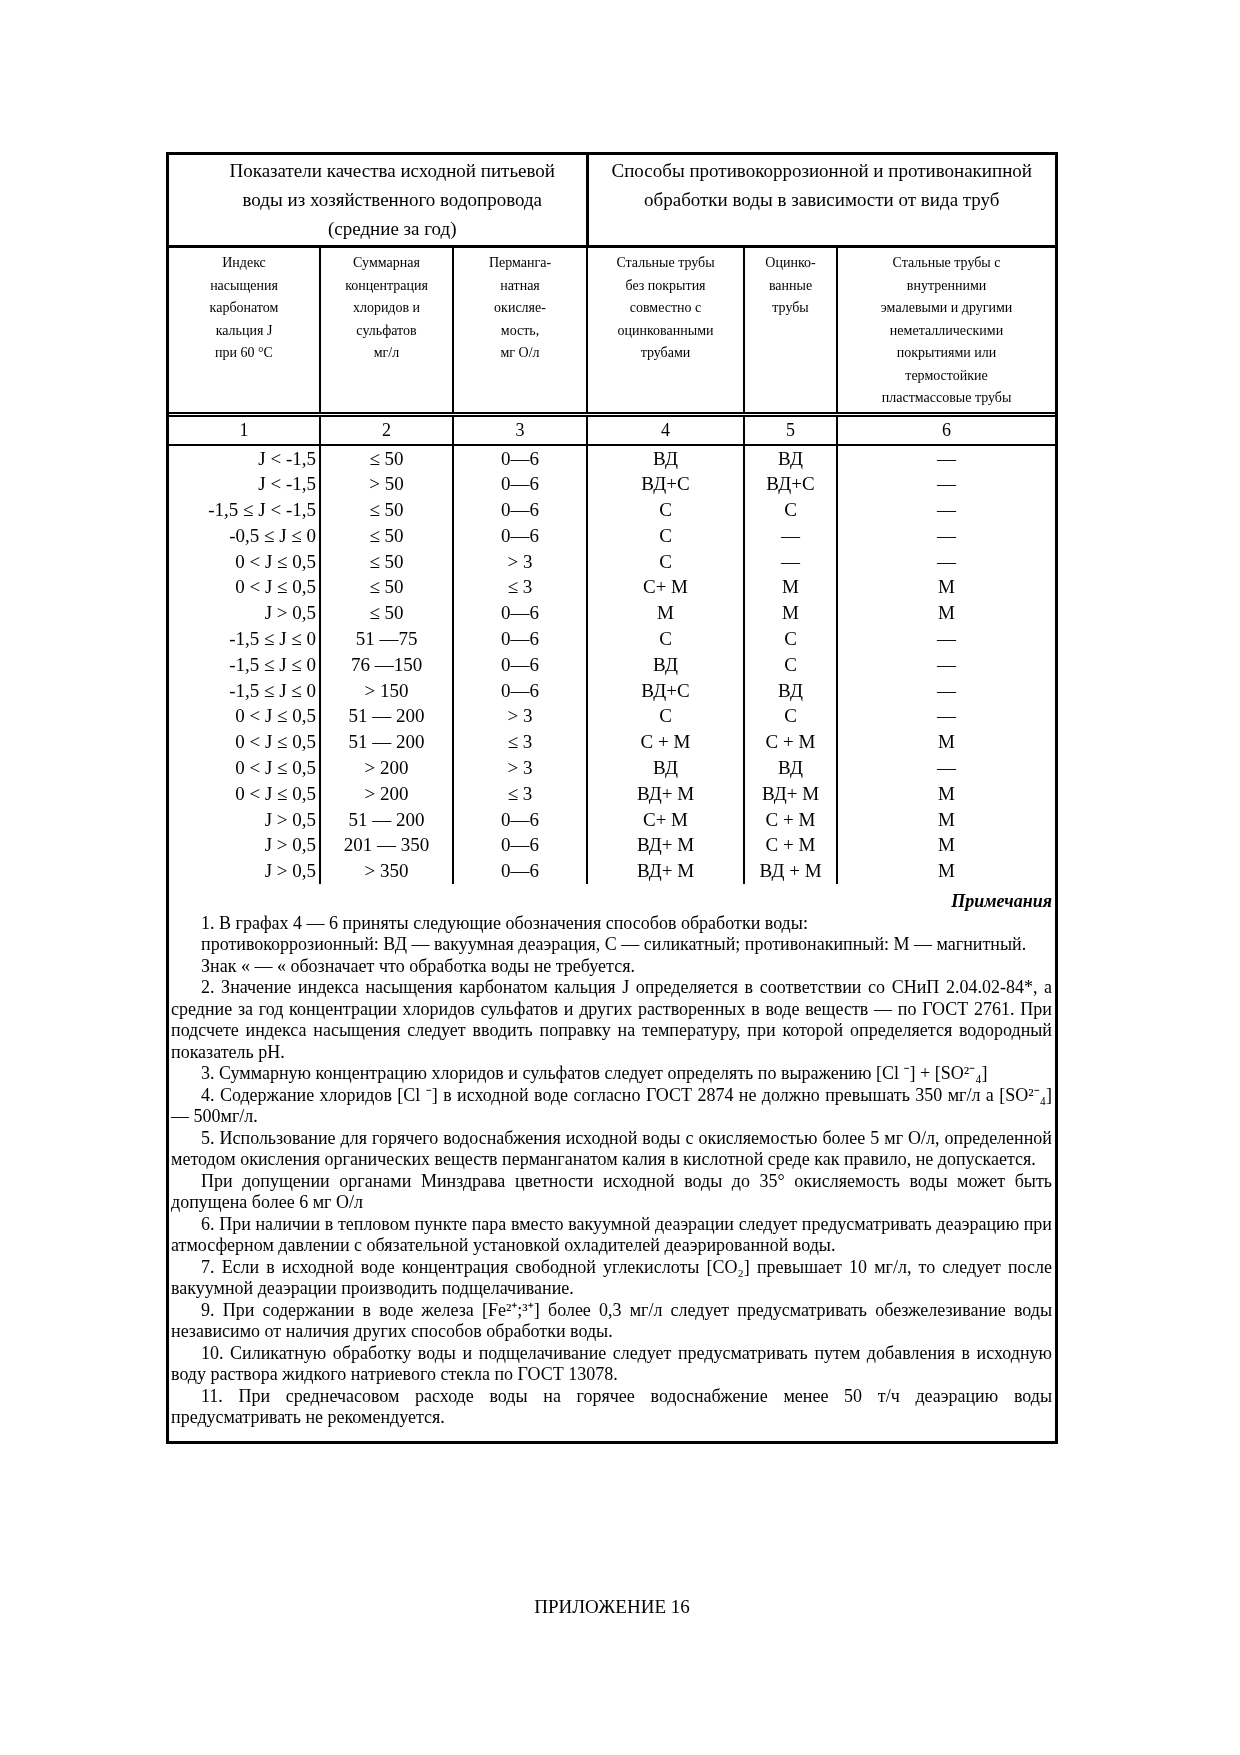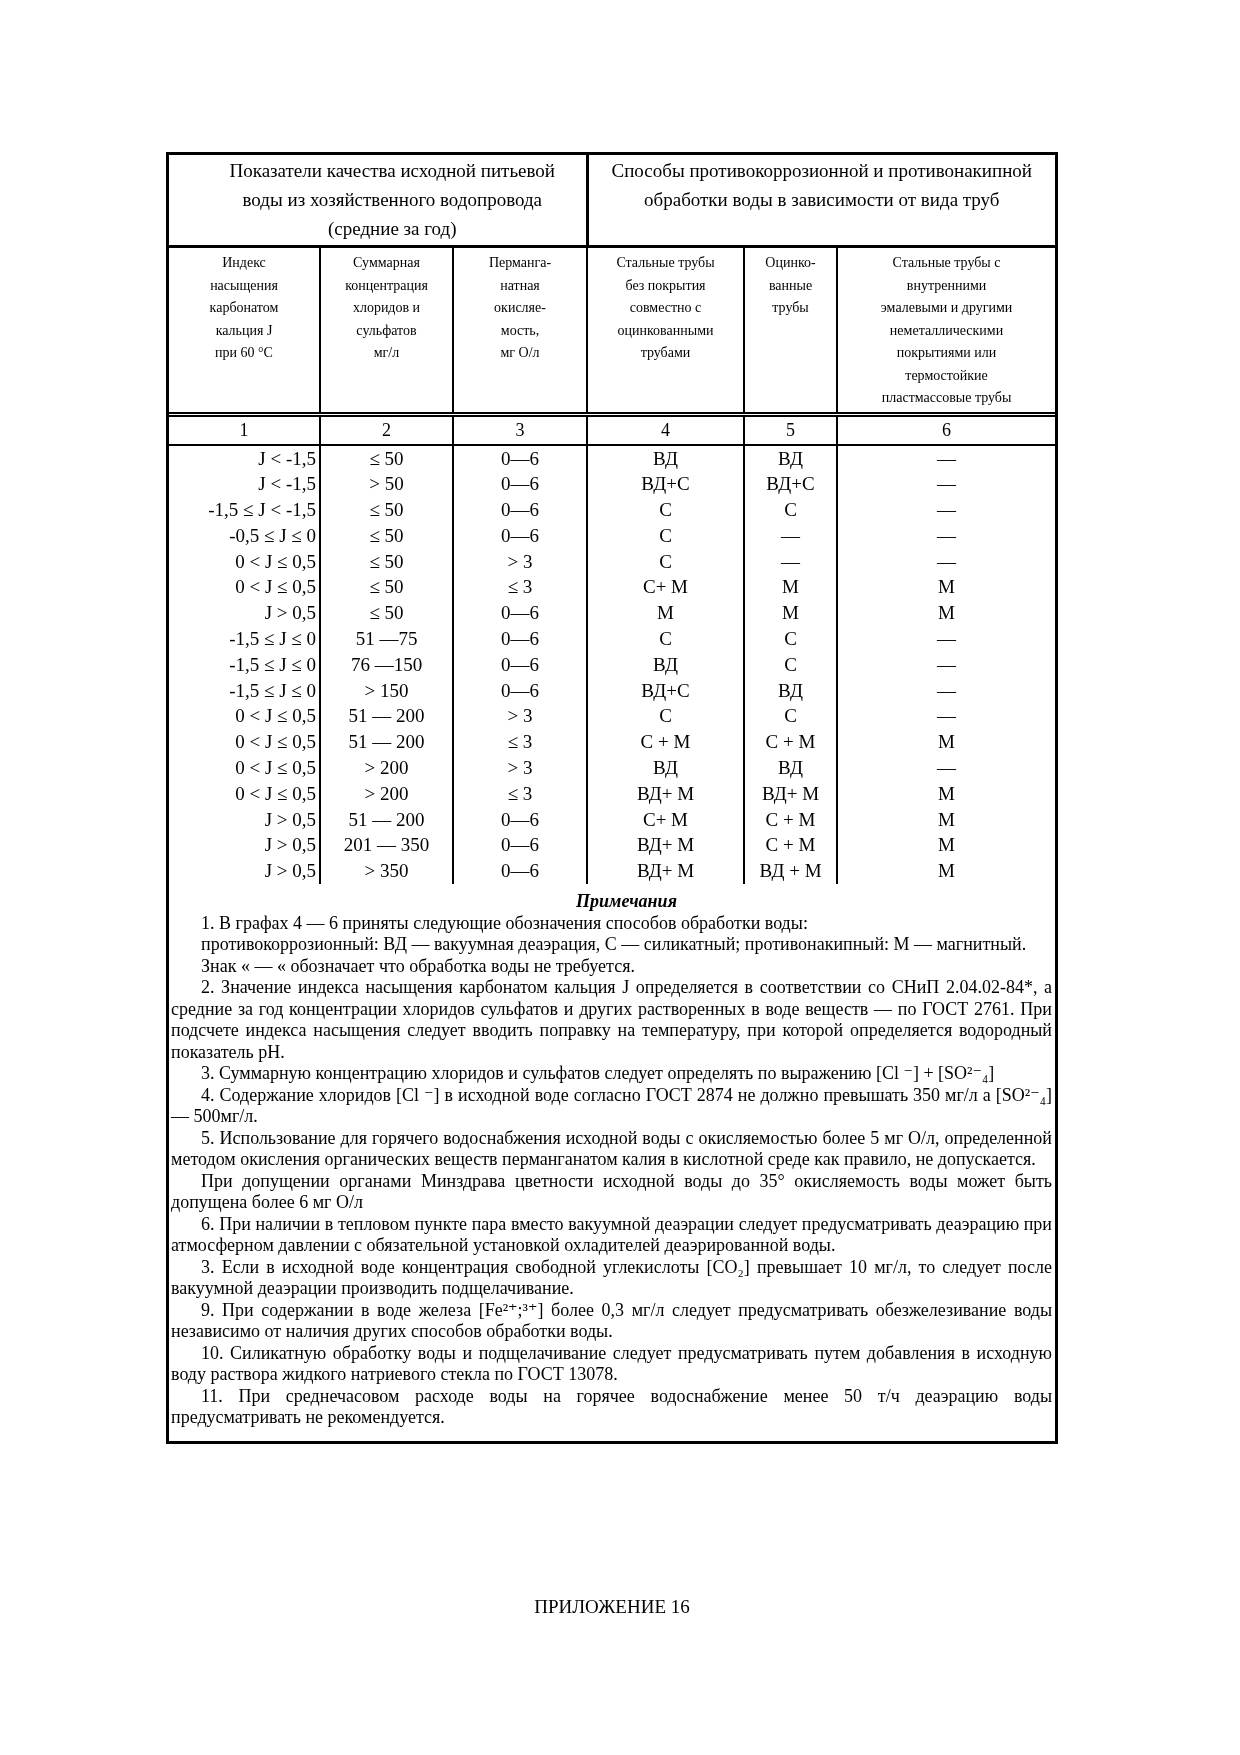--- a/index.html
+++ b/index.html
@@ -44,22 +44,22 @@
     height:25.8px; line-height:25.8px; padding:0;
     white-space:nowrap; overflow:hidden;
   }
   tbody td.c1 { text-align:right; padding-right:3px; }
 
   .notes {
     padding:7px 3px 12px 2px;
     font-size:18px; line-height:21.5px;
     text-align:justify;
   }
-  .notes-title { font-weight:bold; font-style:italic; text-indent:30px; text-align:center; }
-  .note-p { text-indent:30px; }
+  .notes-title { font-weight:bold; font-style:italic; text-indent:30px; text-align:right; }
+  .note-p { text-indent:30px;font-family:Liberation Serif, serif; }
 
   .appendix {
     position:absolute; left:166px; top:1596px; width:892px;
     text-align:center; font-weight:normal; font-size:19px;
   }
 </style>
 </head>
 <body>
 
 <div class="box">
@@ -267,21 +267,21 @@
     <div>
         <p class="note-p">1. В графах 4 — 6 приняты следующие обозначения способов обработки воды:</p>
         <p class="note-p">противокоррозионный: ВД — вакуумная деаэрация, С — силикатный; противонакипный: М — магнитный.</p>
         <p class="note-p">Знак « — « обозначает что обработка воды не требуется.</p>
         <p class="note-p">2. Значение индекса насыщения карбонатом кальция J определяется в соответствии со СНиП 2.04.02-84*, а средние за год концентрации хлоридов сульфатов и других растворенных в воде веществ — по ГОСТ 2761. При подсчете индекса насыщения следует вводить поправку на температуру, при которой определяется водородный показатель pH.</p>
         <p class="note-p">3. Суммарную концентрацию хлоридов и сульфатов следует определять по выражению [Cl ⁻] + [SO²⁻₄]</p>
         <p class="note-p">4. Содержание хлоридов [Cl ⁻] в исходной воде согласно ГОСТ 2874 не должно превышать 350 мг/л а [SO²⁻₄] — 500мг/л.</p>
         <p class="note-p">5. Использование для горячего водоснабжения исходной воды с окисляемостью более 5 мг О/л, определенной методом окисления органических веществ перманганатом калия в кислотной среде как правило, не допускается.</p>
         <p class="note-p">При допущении органами Минздрава цветности исходной воды до 35° окисляемость воды может быть допущена более 6 мг О/л</p>
         <p class="note-p">6. При наличии в тепловом пункте пара вместо вакуумной деаэрации следует предусматривать деаэрацию при атмосферном давлении с обязательной установкой охладителей деаэрированной воды.</p>
-        <p class="note-p">3. Если в исходной воде концентрация свободной углекислоты [CO₂] превышает 10 мг/л, то следует после вакуумной деаэрации производить подщелачивание.</p>
+        <p class="note-p">7. Если в исходной воде концентрация свободной углекислоты [CO₂] превышает 10 мг/л, то следует после вакуумной деаэрации производить подщелачивание.</p>
         <p class="note-p">9. При содержании в воде железа [Fe²⁺;³⁺] более 0,3 мг/л следует предусматривать обезжелезивание воды независимо от наличия других способов обработки воды.</p>
         <p class="note-p">10. Силикатную обработку воды и подщелачивание следует предусматривать путем добавления в исходную воду раствора жидкого натриевого стекла по ГОСТ 13078.</p>
         <p class="note-p">11. При среднечасовом расходе воды на горячее водоснабжение менее 50 т/ч деаэрацию воды предусматривать не рекомендуется.</p>
       </div>
   </div>
 
 </div>
 
 <div class="appendix">ПРИЛОЖЕНИЕ 16</div>
 

